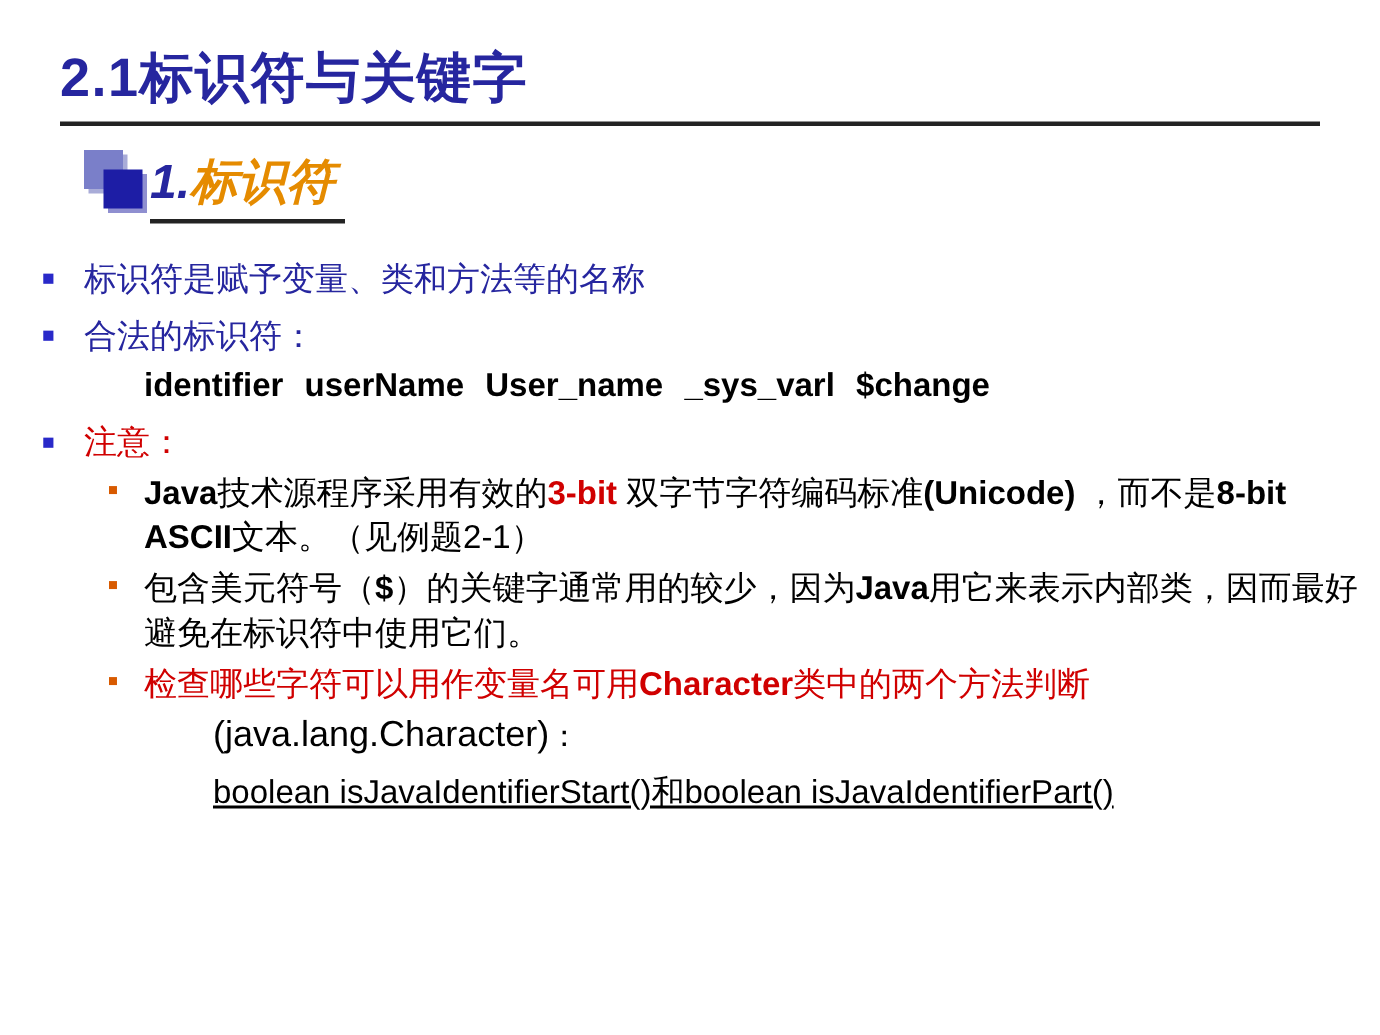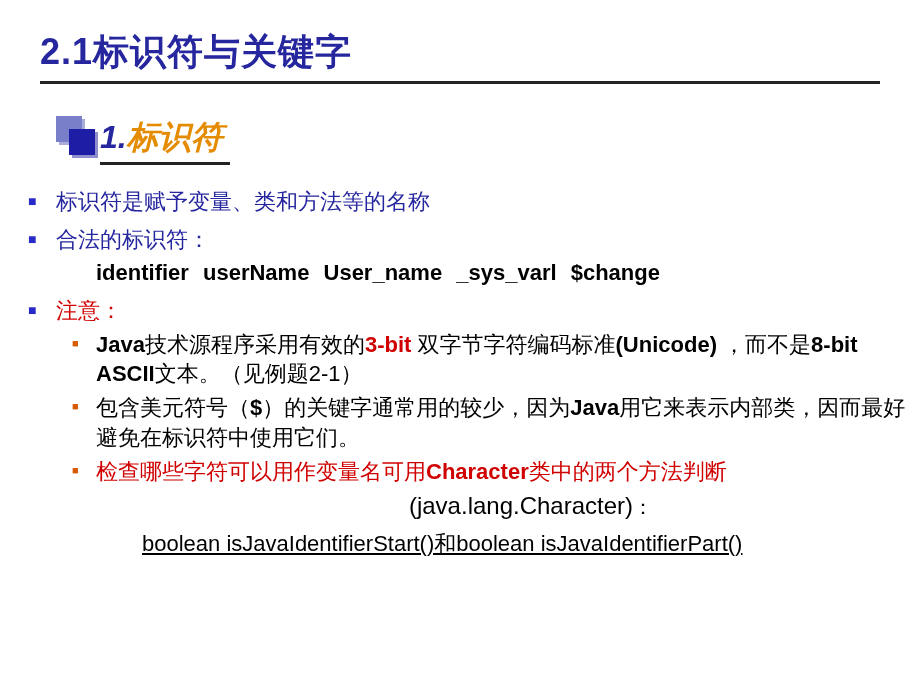--- a/index.html
+++ b/index.html
@@ -22,21 +22,21 @@
     letter-spacing: 1px;
   }
   .heading-underline {
     height: 3px;
     background: #232323;
     margin-top: 4px;
     width: 840px;
   }
   .sub-block {
     position: relative;
-    margin: 32px 0 0 100px;
+    margin: 16px 0 0 100px;
   }
   .sub-icon {
     position: absolute;
     left: -44px;
     top: 0px;
     width: 26px;
     height: 26px;
   }
   .sub-icon::before {
     content: "";
@@ -109,21 +109,20 @@
     font-family: Arial, sans-serif;
     font-weight: bold;
     padding-left: 40px;
     margin: 4px 0 6px 0;
     word-spacing: 8px;
   }
   .note3-indent1 {
     padding-left: 86px;
     font-size: 24px;
     margin-top: 2px;
-    text-align: center;
   }
   .note3-indent2 {
     padding-left: 86px;
     font-size: 22px;
     margin-top: 6px;
     text-decoration: underline;
   }
   .bold { font-weight: bold; }
 </style>
 </head>

